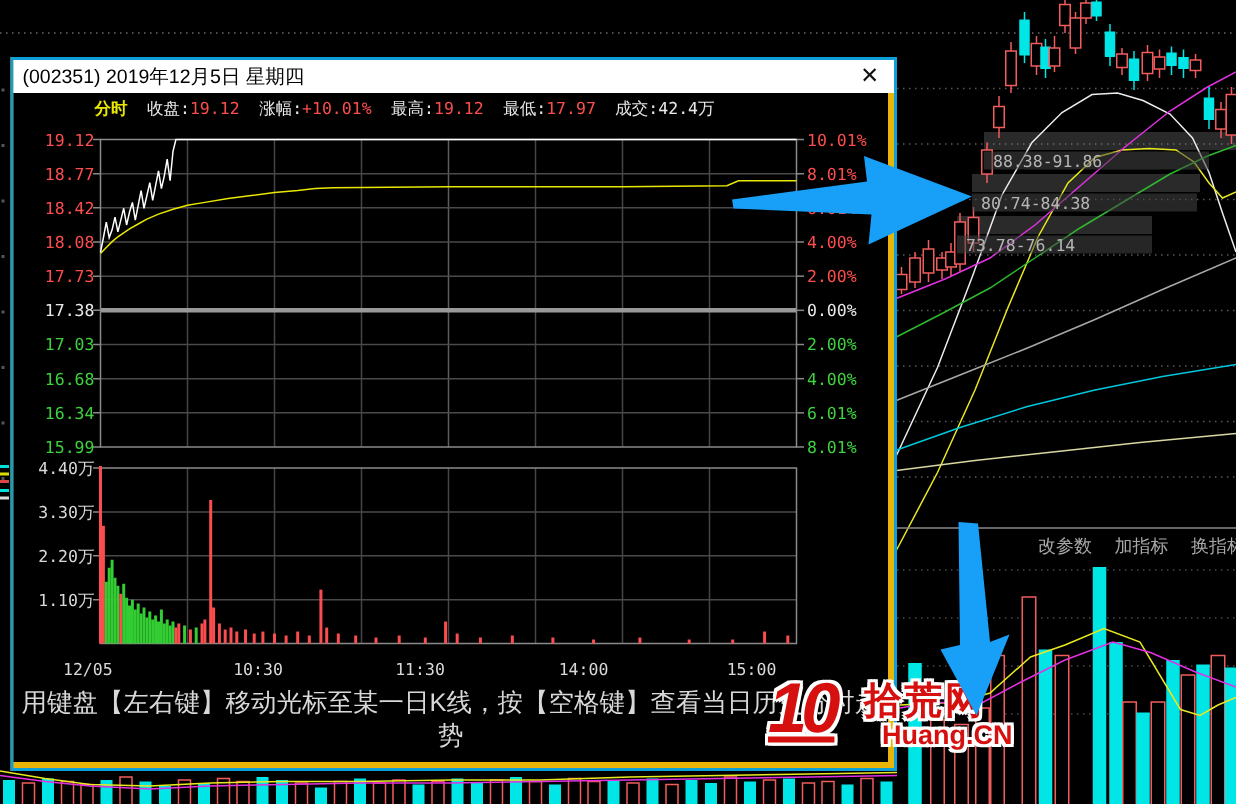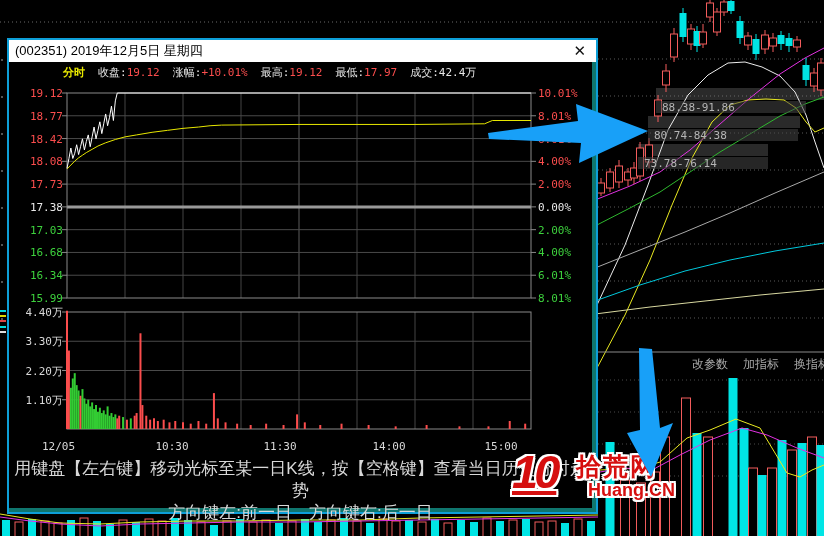--- a/index.html
+++ b/index.html
@@ -1,21 +1,21 @@
 <!DOCTYPE html>
 <html><head>
 <meta charset="utf-8">
 <style>
   html,body{margin:0;padding:0;background:#111;}
   .canvas{position:relative;width:824px;height:536px;background:#000;overflow:hidden;
           font-family:"Liberation Sans","DejaVu Sans",sans-serif;}
   svg{position:absolute;left:0;top:0;}
   #bg-svg{z-index:1;}
   .popup{position:absolute;left:7px;top:38px;width:587px;height:472px;
-         border:2px solid #0d9fd8;background:#0f766e;z-index:10;}
+         border:2px solid #0d9fd8;background:#eab308;z-index:10;}
   .titlebar{position:relative;height:22px;background:#ffffff;color:#000;
             font-size:13px;line-height:22px;padding-left:6px;box-sizing:border-box;}
   .close{position:absolute;right:10px;top:0;font-size:15px;line-height:22px;color:#111;cursor:pointer;}
   .popup-body{position:relative;width:583px;height:446px;background:#000;}
   .quote-bar{position:absolute;left:54px;top:3px;display:flex;gap:13px;
              font-size:11px;font-family:"DejaVu Sans Mono","Liberation Mono",monospace;white-space:nowrap;z-index:3;}
   .quote-bar .mode{color:#e8e800;font-weight:bold;}
   .quote-bar .ql{color:#e8e8e8;}
   #chart-svg{left:0;top:0;z-index:2;}
   .help{position:absolute;left:0;top:396px;width:100%;text-align:center;color:#d8d8d8;
@@ -369,21 +369,20 @@
           <polyline points="58,106.97444089456869 61.86666666666667,103.04472843450486 65.73333333333333,99.11501597444105 69.6,95.84025559105443 73.46666666666667,93.22044728434498 77.33333333333333,90.60063897763578 83.13333333333333,87.32587859424916 88.93333333333334,84.05111821086275 96.66666666666666,80.77635782747613 106.33333333333334,77.5015974440895 116,74.8817891373803 127.6,72.91693290734827 143.06666666666666,70.29712460063905 158.53333333333333,68.33226837060704 174,66.36741214057525 189.46666666666667,65.05750798722042 201.06666666666666,63.74760383386581 212.66666666666666,63.09265175718863 290,62.4376996805112 406,62.4376996805112 475.6,61.78274760383401 483.3333333333333,58.50798722044739 522,58.50798722044739" fill="none" stroke="#e8e800" stroke-width="1"></polyline>
           <polyline points="58,106.3194888178915 59.93333333333333,96.49520766773162 61.86666666666667,86.01597444089455 63.8,96.49520766773162 65.73333333333333,91.2555910543132 67.66666666666667,82.74121405750816 69.6,92.5654952076678 71.53333333333333,84.70607028753994 73.46666666666667,76.8466453674121 75.4,87.98083067092657 77.33333333333333,79.46645367412152 79.26666666666667,72.91693290734827 81.2,84.70607028753994 83.13333333333333,74.8817891373803 85.06666666666666,65.05750798722042 87,76.8466453674121 88.93333333333334,68.33226837060704 90.86666666666667,59.81789137380199 92.8,71.60702875399366 94.73333333333333,61.78274760383401 96.66666666666666,51.958466453674134 98.6,63.74760383386581 100.53333333333333,55.23322683706076 102.46666666666667,44.09904153354628 104.4,58.50798722044739 106.33333333333334,38.85942492012786 108.26666666666667,31 522,31" fill="none" stroke="#ffffff" stroke-width="1"></polyline>
           <text x="33" y="388" fill="#d8d8d8" text-anchor="start" font-size="11" font-family="&quot;DejaVu Sans Mono&quot;,&quot;Liberation Mono&quot;,monospace">12/05</text>
           <text x="163" y="388" fill="#d8d8d8" text-anchor="middle" font-size="11" font-family="&quot;DejaVu Sans Mono&quot;,&quot;Liberation Mono&quot;,monospace">10:30</text>
           <text x="271" y="388" fill="#d8d8d8" text-anchor="middle" font-size="11" font-family="&quot;DejaVu Sans Mono&quot;,&quot;Liberation Mono&quot;,monospace">11:30</text>
           <text x="380" y="388" fill="#d8d8d8" text-anchor="middle" font-size="11" font-family="&quot;DejaVu Sans Mono&quot;,&quot;Liberation Mono&quot;,monospace">14:00</text>
           <text x="492" y="388" fill="#d8d8d8" text-anchor="middle" font-size="11" font-family="&quot;DejaVu Sans Mono&quot;,&quot;Liberation Mono&quot;,monospace">15:00</text>
         </svg>
       <div class="help">
         <div>用键盘【左右键】移动光标至某一日K线，按【空格键】查看当日历史分时走势</div>
-        <div>方向键左:前一日　方向键右:后一日</div>
       </div>
     </div>
   </div>
 
   <div id="watermark">
     <span class="wm-num">10</span>
     <span class="wm-site">拾荒网</span>
     <span class="wm-dom">Huang.CN</span>
   </div>
 

